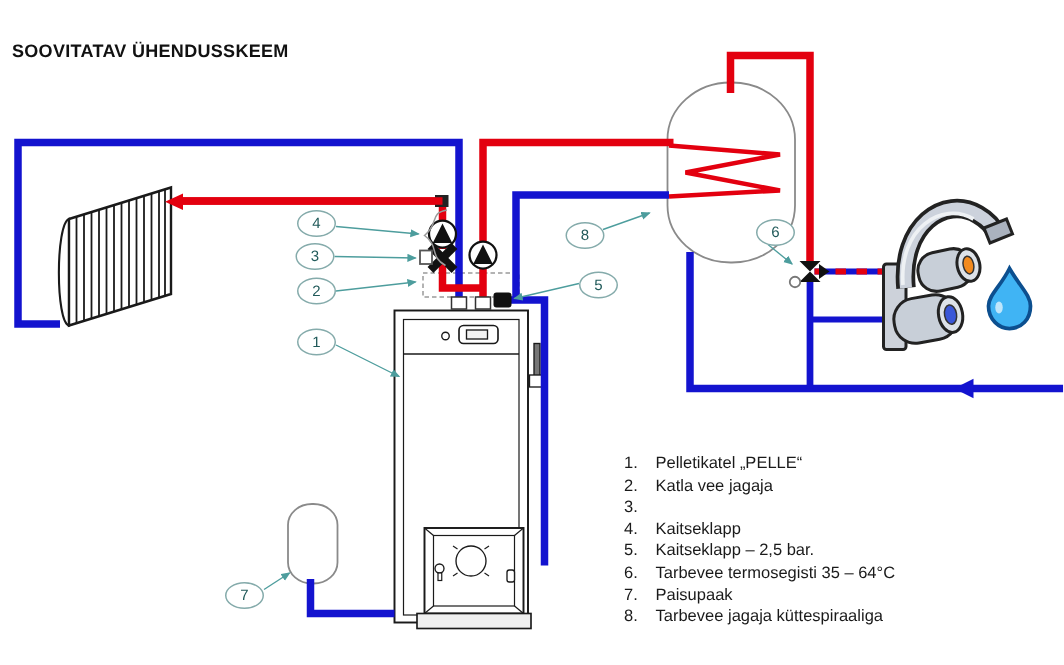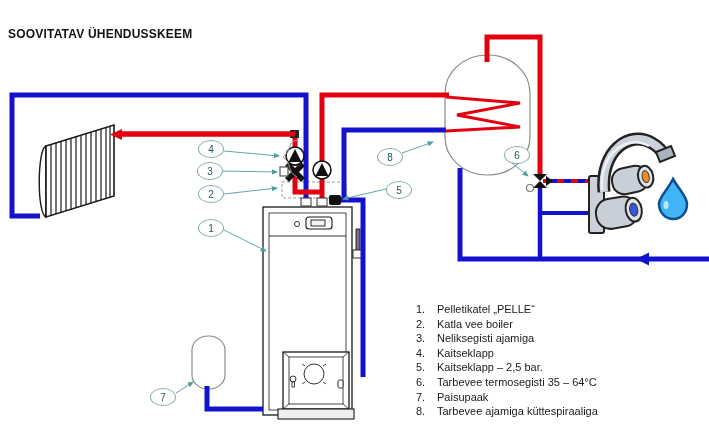--- a/index.html
+++ b/index.html
@@ -208,41 +208,40 @@
       <span>8</span>
     </div>
 
   <div class="legend">
     <div class="legend-row">
       <span class="legend-num">1.</span>
       <span class="legend-text">Pelletikatel „PELLE“</span>
     </div>
     <div class="legend-row">
       <span class="legend-num">2.</span>
-      <span class="legend-text">Katla vee boiler</span>
+      <span class="legend-text">Katla vee jagaja</span>
     </div>
     <div class="legend-row">
       <span class="legend-num">3.</span>
-      <span class="legend-text">Neliksegisti ajamiga</span>
     </div>
     <div class="legend-row">
       <span class="legend-num">4.</span>
       <span class="legend-text">Kaitseklapp</span>
     </div>
     <div class="legend-row">
       <span class="legend-num">5.</span>
       <span class="legend-text">Kaitseklapp – 2,5 bar.</span>
     </div>
     <div class="legend-row">
       <span class="legend-num">6.</span>
       <span class="legend-text">Tarbevee termosegisti 35 – 64°C</span>
     </div>
     <div class="legend-row">
       <span class="legend-num">7.</span>
       <span class="legend-text">Paisupaak</span>
     </div>
     <div class="legend-row">
       <span class="legend-num">8.</span>
-      <span class="legend-text">Tarbevee ajamiga küttespiraaliga</span>
+      <span class="legend-text">Tarbevee jagaja küttespiraaliga</span>
     </div>
   </div>
 
 </div>
 
 </body></html>

